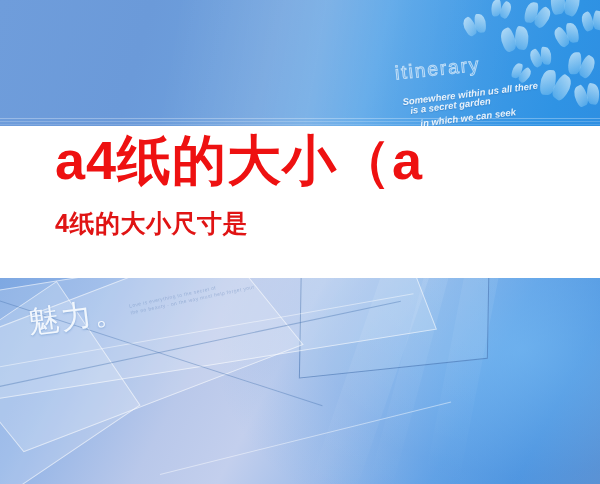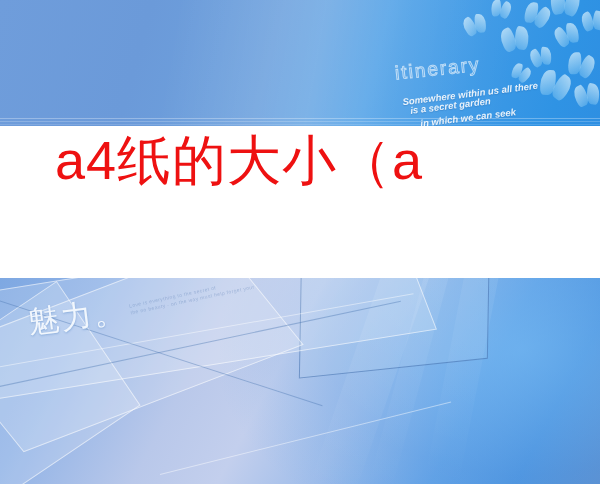--- a/index.html
+++ b/index.html
@@ -87,21 +87,21 @@
 
   
   .band-white {
     position:absolute; left:0; top:126px;
     width:600px; height:152px;
     background:#ffffff;
     overflow:hidden;
   }
   .title-main {
     position:absolute; left:55px; top:6px;
-    font-size:54px; line-height:1.05; font-weight:400;
+    font-size:54px; line-height:1.05; font-weight:700;
     color:#ee1111;
     letter-spacing:1px;
     white-space:nowrap;
   }
   .title-sub {
     position:absolute; left:55px; top:84px;
     font-size:25px; line-height:1.1; font-weight:700;
     color:#e01414;
     letter-spacing:.5px;
     white-space:nowrap;
@@ -245,20 +245,21 @@
 
     <div class="itinerary">itinerary</div>
 
     <div class="quote q1">Somewhere within us all there</div>
     <div class="quote q2">is a secret garden</div>
     <div class="quote q3">in which we can seek</div>
   </div>
 
   <div class="band-white">
     <div class="title-main">a4纸的大小（a</div>
+    <div class="title-sub">4纸的大小尺寸是</div>
   </div>
 
   <div class="band-bottom">
     <div class="glow"></div>
 
     <div class="ray" style="left:392px; top:-30px; width:46px; height:260px; transform:rotate(19deg); opacity:.45;"></div>
     <div class="ray" style="left:432px; top:-30px; width:24px; height:250px; transform:rotate(15deg); opacity:.33;"></div>
     <div class="ray" style="left:470px; top:-30px; width:34px; height:240px; transform:rotate(11deg); opacity:.28;"></div>
 
     <div class="pane dark" style="left:300px; top:-96px; width:190px; height:186px; transform:rotate(-6deg) skewX(-7deg);"></div>

